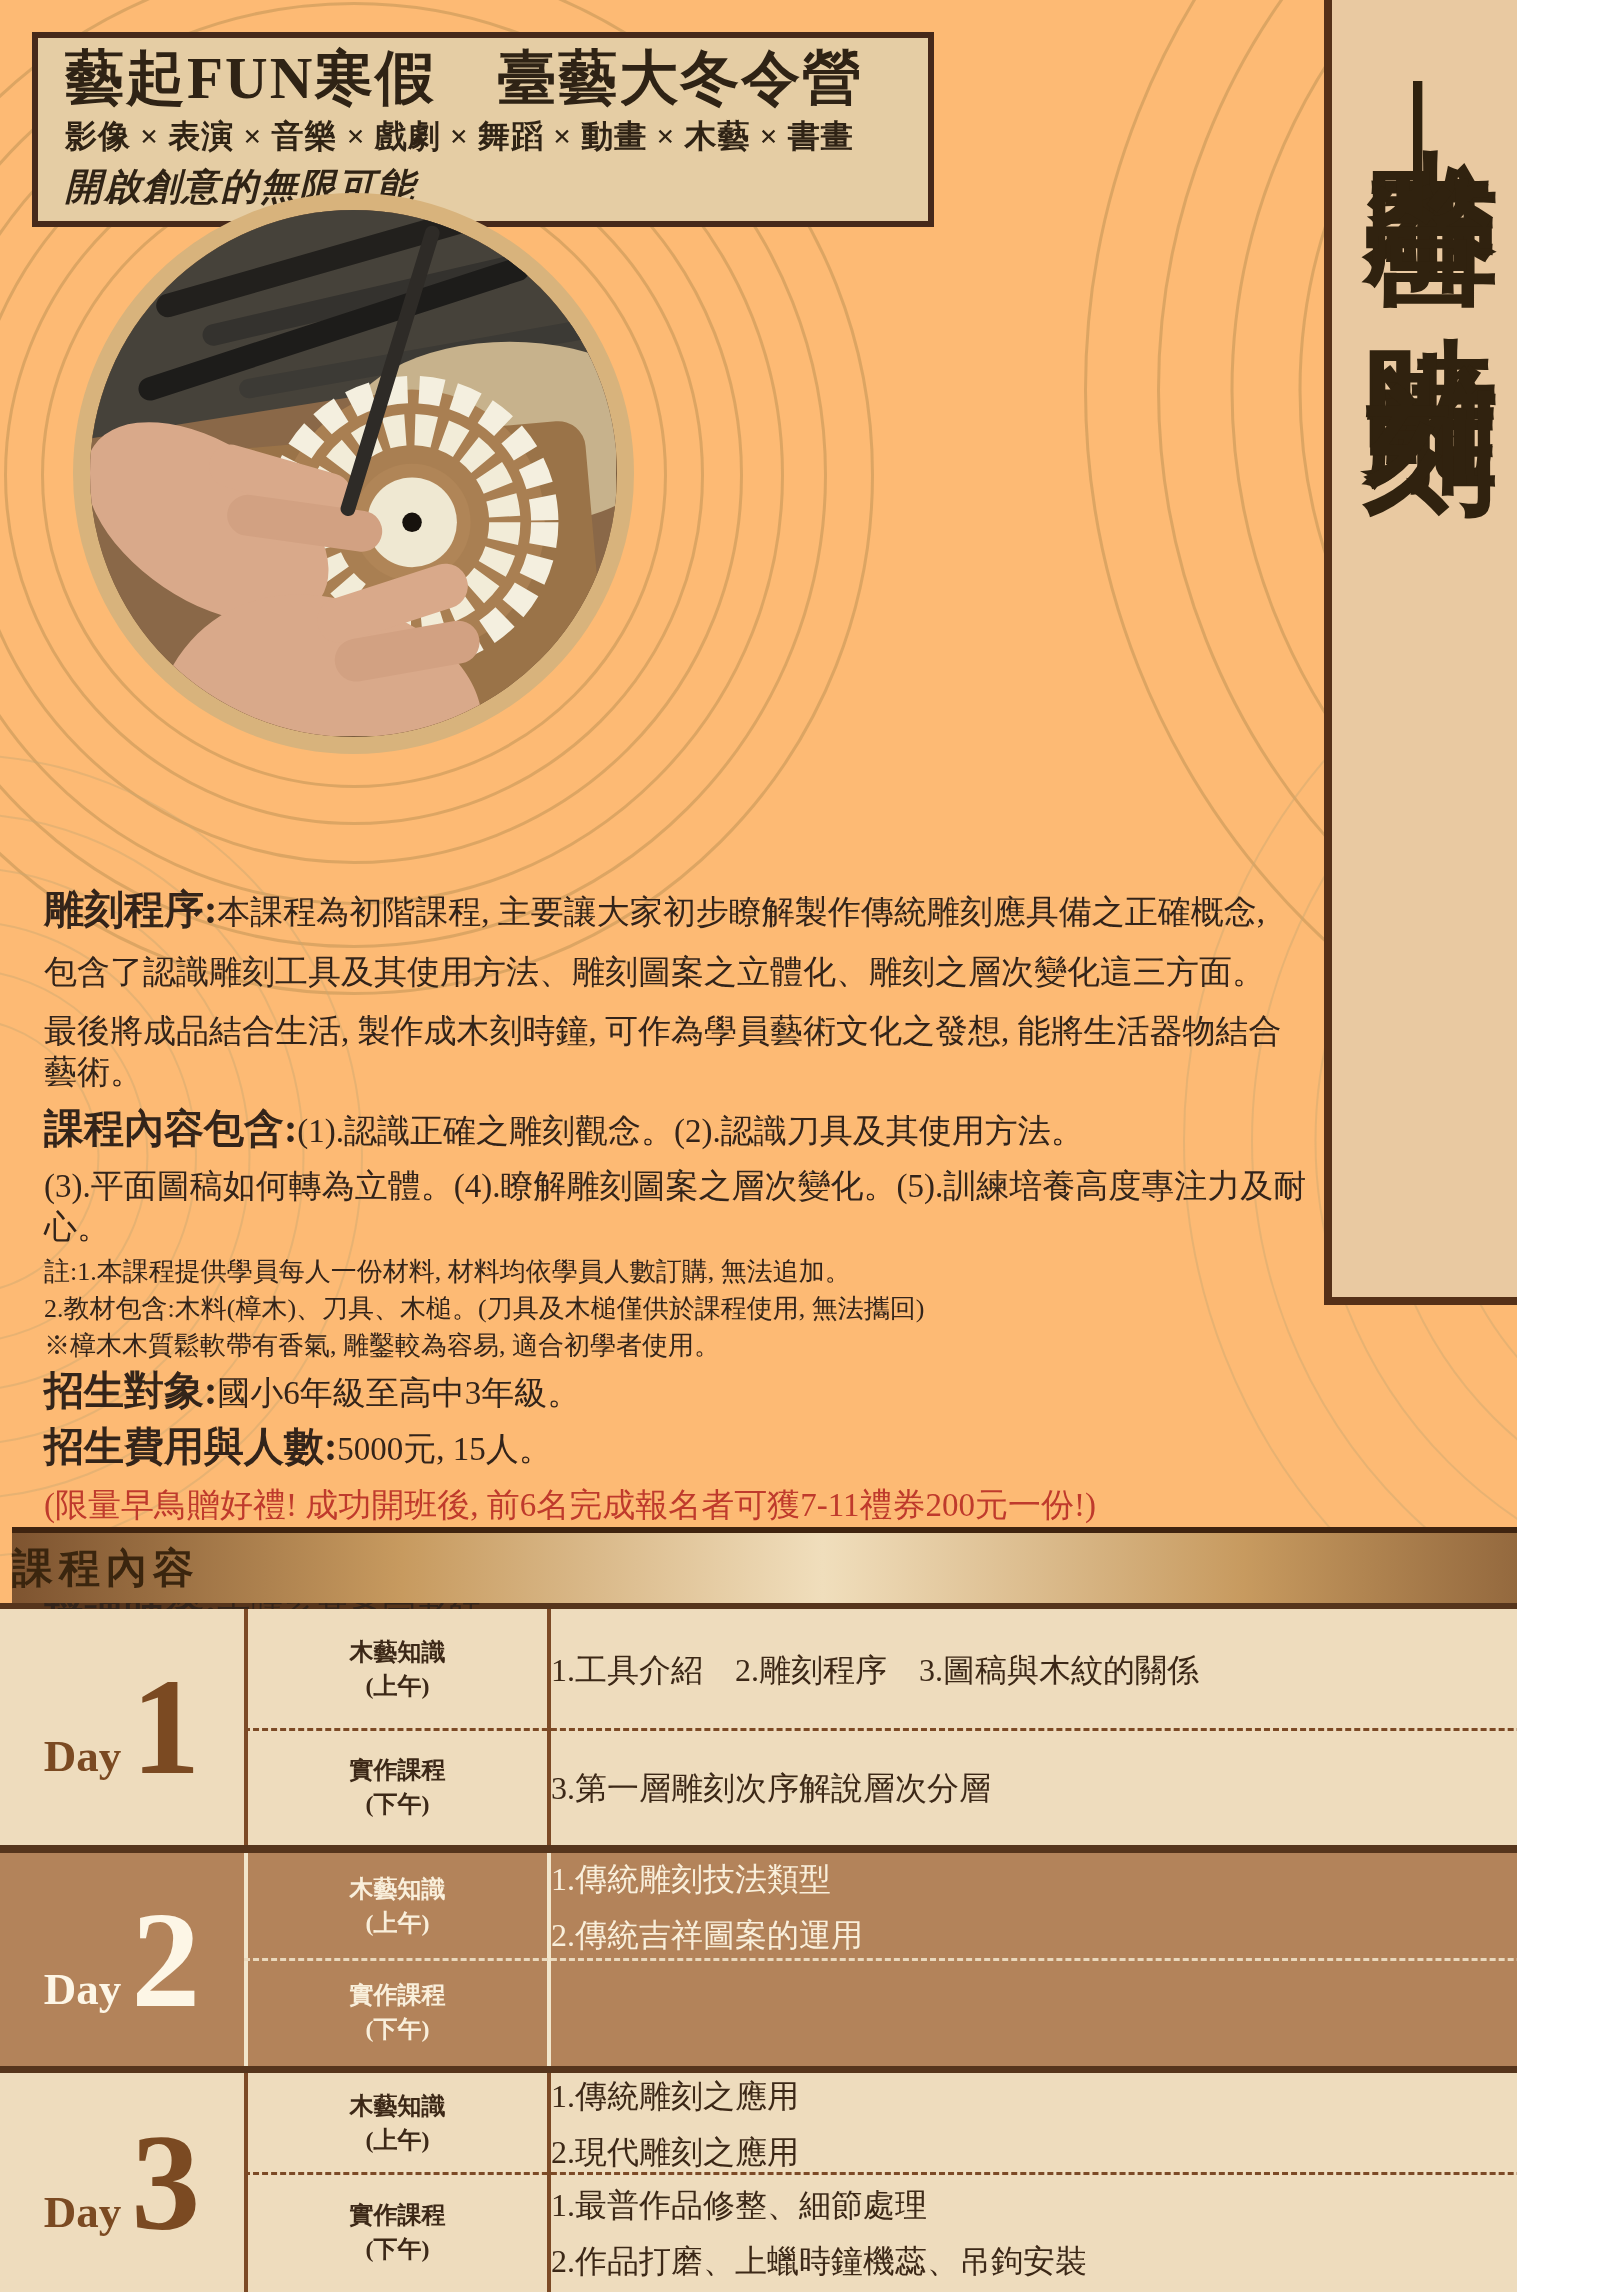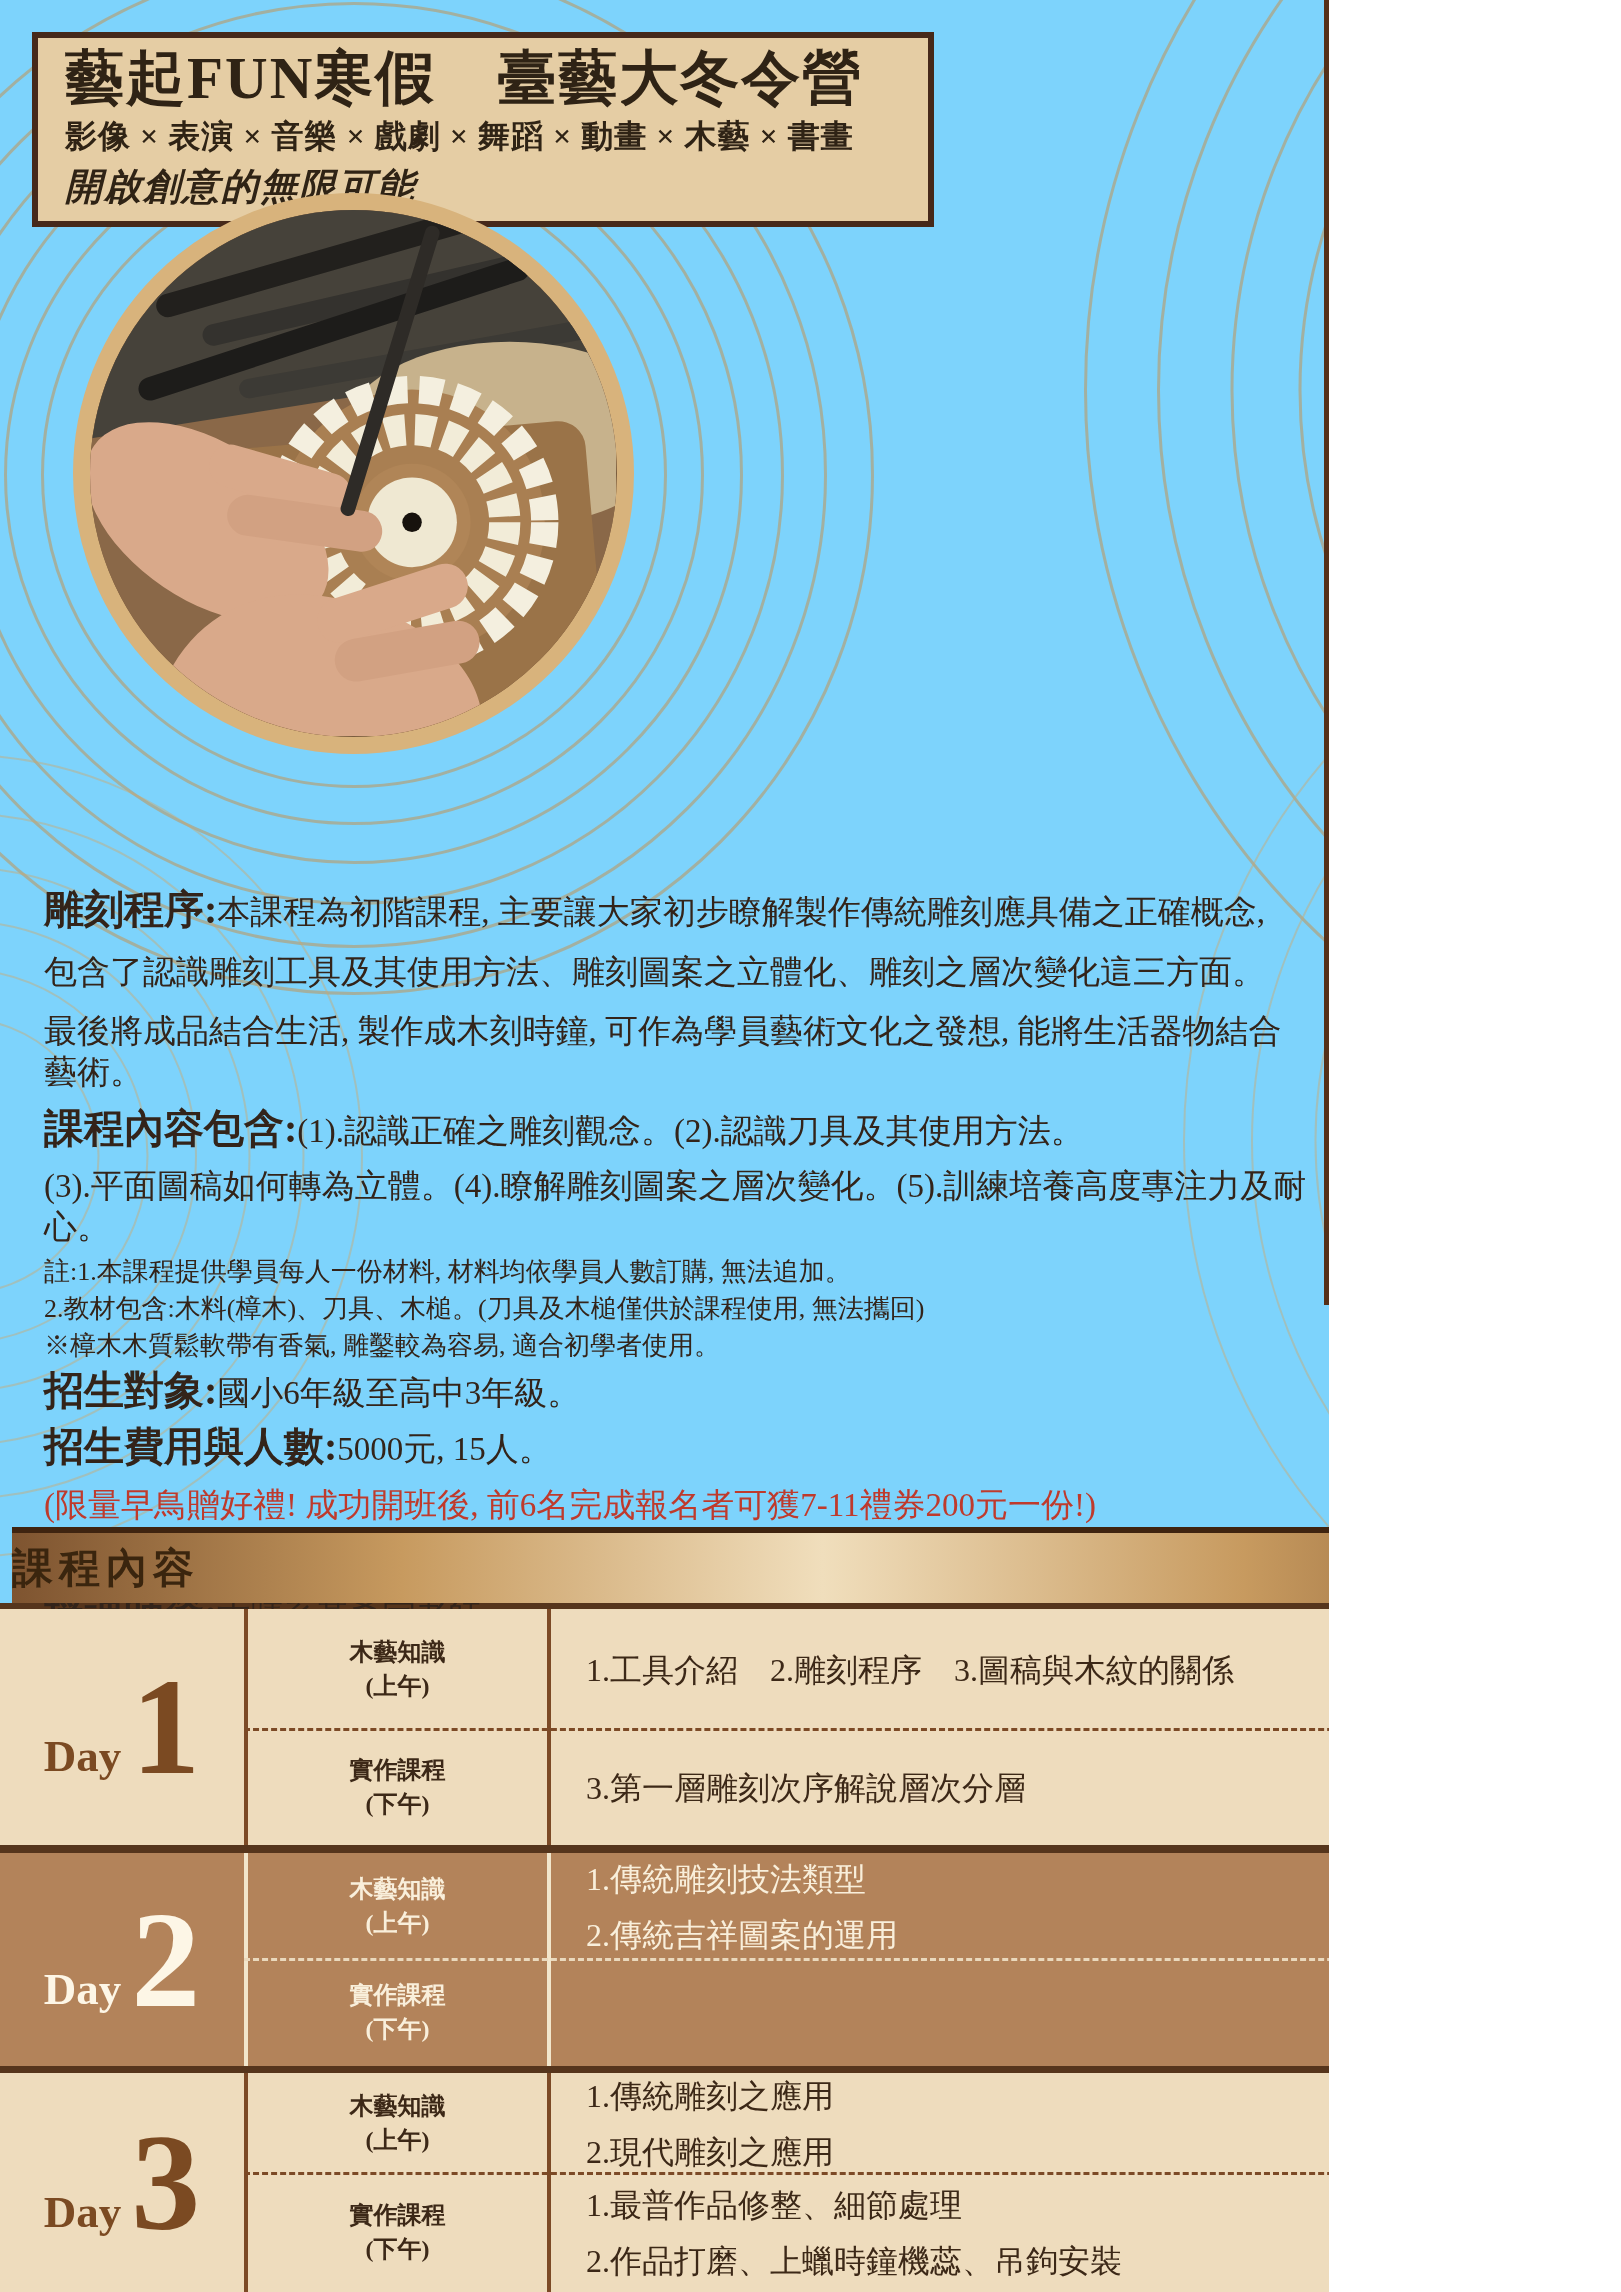--- a/index.html
+++ b/index.html
@@ -1,17 +1,17 @@
 <!DOCTYPE html>
 <html><head>
 <meta charset="utf-8">
 <style>
   html,body{margin:0;padding:0;}
   body{font-family:"Liberation Serif","DejaVu Serif",serif;}
-  #page{position:relative;width:1329px;height:2293px;background:#7dd3fc;overflow:hidden;}
+  #page{position:relative;width:1517px;height:2293px;background:#fdba74;overflow:hidden;}
 
   
   .rg{position:absolute;width:0;height:0;z-index:0;}
   .ring{position:absolute;left:50%;top:50%;transform:translate(-50%,-50%);
         border-radius:50%;border:3.9px solid rgba(193,148,85,.55);}
   .rg.faint .ring{border-color:rgba(205,168,112,.45);border-width:2.9px;}
 
   
   .hbox{position:absolute;left:32px;top:32px;width:902px;height:195px;z-index:2;
         background:#e5cda4;border:6.8px solid #46291a;box-sizing:border-box;
@@ -57,21 +57,21 @@
   .day-cell{grid-row:1/3;grid-column:1;display:flex;align-items:center;justify-content:center;gap:9.8px;}
   .t1 .day-cell,.t3 .day-cell{color:#7b4a22;}
   .t2 .day-cell{color:#fdf6e6;}
   .day-word{font-size:45px;font-weight:700;transform:translateY(29px);}
   .day-num{font-size:138px;font-weight:700;line-height:1;}
   .type-cell{grid-column:2;display:flex;flex-direction:column;align-items:center;justify-content:center;
              font-size:24px;font-weight:600;line-height:1.4;
              border-left:4.9px solid #7c4a26;border-right:4.9px solid #7c4a26;}
   .t2 .type-cell{border-color:#f2e6cc;}
   .items-cell{grid-column:3;display:flex;flex-direction:column;justify-content:center;
-              padding-left:35px;font-size:32px;line-height:1.75;}
+              font-size:32px;line-height:1.75;}
   .mrow{grid-row:1;} .arow{grid-row:2;}
   .dash{position:absolute;left:244px;right:0;border-top:3.9px dashed #7c4a26;}
   .t2 .dash{border-color:#ead9bd;}
   .t1 .dash{top:119px;} .t2 .dash{top:105px;} .t3 .dash{top:99px;}
 </style>
 </head>
 <body>
 
 <div id="page">
 

